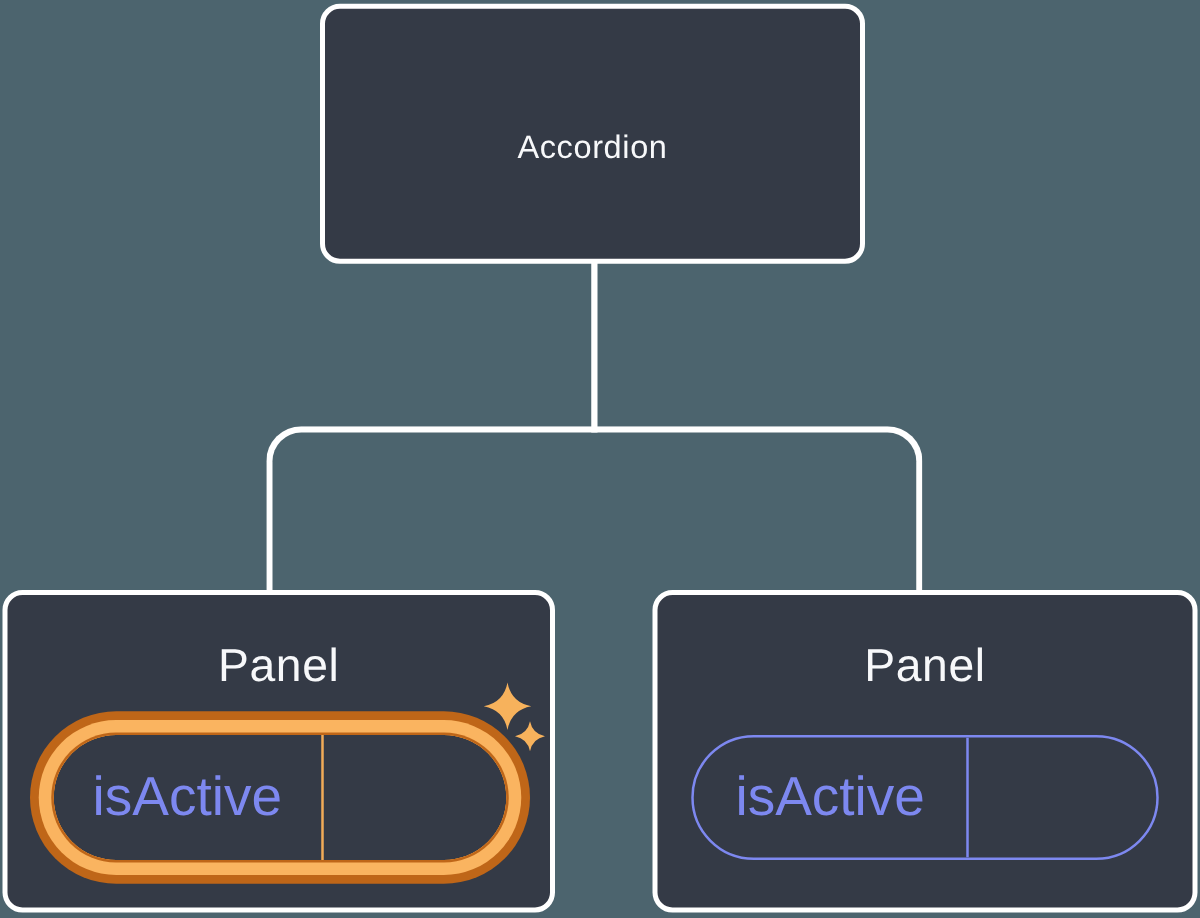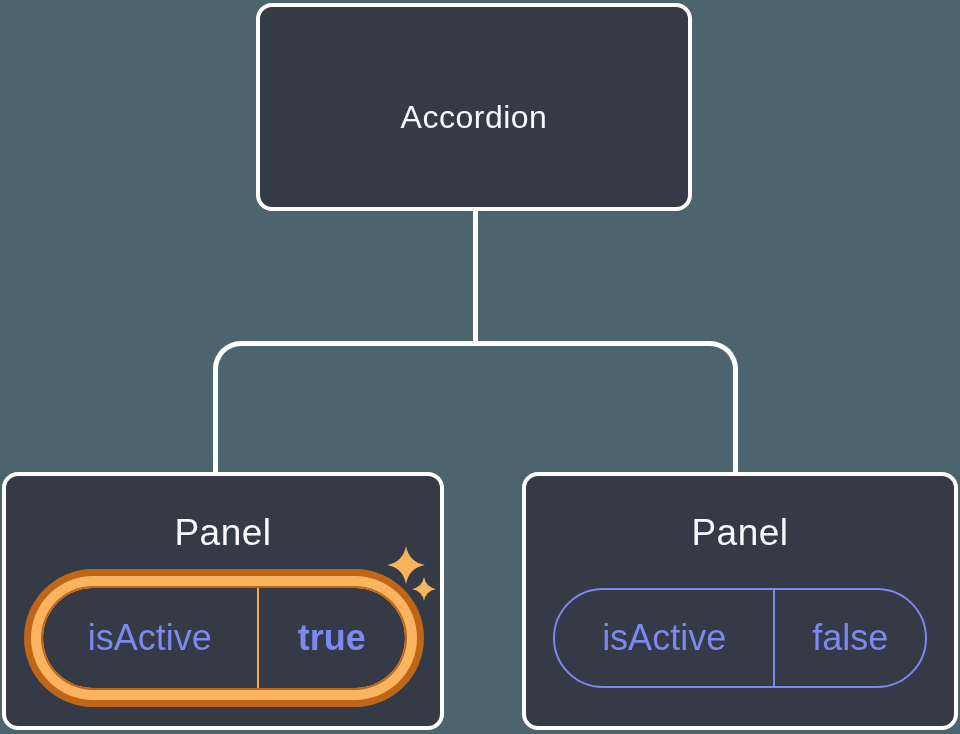--- a/index.html
+++ b/index.html
@@ -26,21 +26,21 @@
   }
   .node-root {
     left: 256px; top: 3px;
     width: 436px; height: 208px;
     display: flex;
     align-items: center;
     justify-content: center;
   }
   .node-title {
     color: #F7F8FA;
-    font-size: 32px;
+    font-size: 26px;
     font-weight: 500;
     letter-spacing: 0.5px;
     text-align: center;
     margin-top: 21px;
   }
   .panel-title {
     margin-top: 36px;
     font-size: 37px;
   }
   .node-panel-left  { left: 2px;   top: 472px; width: 442px; height: 258px; }
@@ -82,21 +82,21 @@
   .pill-inactive {
     left: 27px;
     width: 374px;
     border: 2px solid #7D88F0;
   }
   .cell {
     display: flex;
     align-items: center;
     justify-content: center;
     color: #7D88F0;
-    font-size: 36px;
+    font-size: 44px;
   }
   .cell-key   { width: 59%; }
   .cell-value { flex: 1; }
   .pill-divider { width: 2px; }
   .pill-active   .pill-divider { background: #F0AB58; }
   .pill-inactive .pill-divider { background: #7D88F0; }
   .value-bold { font-weight: 700; }
 
   
   .sparkles {
@@ -117,32 +117,30 @@
 
   <div class="stem"></div>
   <div class="bracket"></div>
 
   <div class="node node-panel-left">
     <div class="node-title panel-title">Panel</div>
 
     <div class="pill pill-active">
       <div class="cell cell-key">isActive</div>
       <div class="pill-divider"></div>
-      <div class="cell cell-value value-bold">true</div>
     </div>
 
     <svg class="sparkles" viewBox="0 0 66 64" xmlns="http://www.w3.org/2000/svg">
       <path d="M 34,1 Q 37,17 53,20 Q 37,23 34,39 Q 31,23 15,20 Q 31,17 34,1 Z" fill="#F7B25C"></path>
       <path d="M 52,32 Q 54,42 64,44 Q 54,46 52,56 Q 50,46 40,44 Q 50,42 52,32 Z" fill="#F7B25C"></path>
     </svg>
   </div>
 
   <div class="node node-panel-right">
     <div class="node-title panel-title">Panel</div>
 
     <div class="pill pill-inactive">
       <div class="cell cell-key">isActive</div>
       <div class="pill-divider"></div>
-      <div class="cell cell-value">false</div>
     </div>
   </div>
 
 </div>
 
 </body></html>

